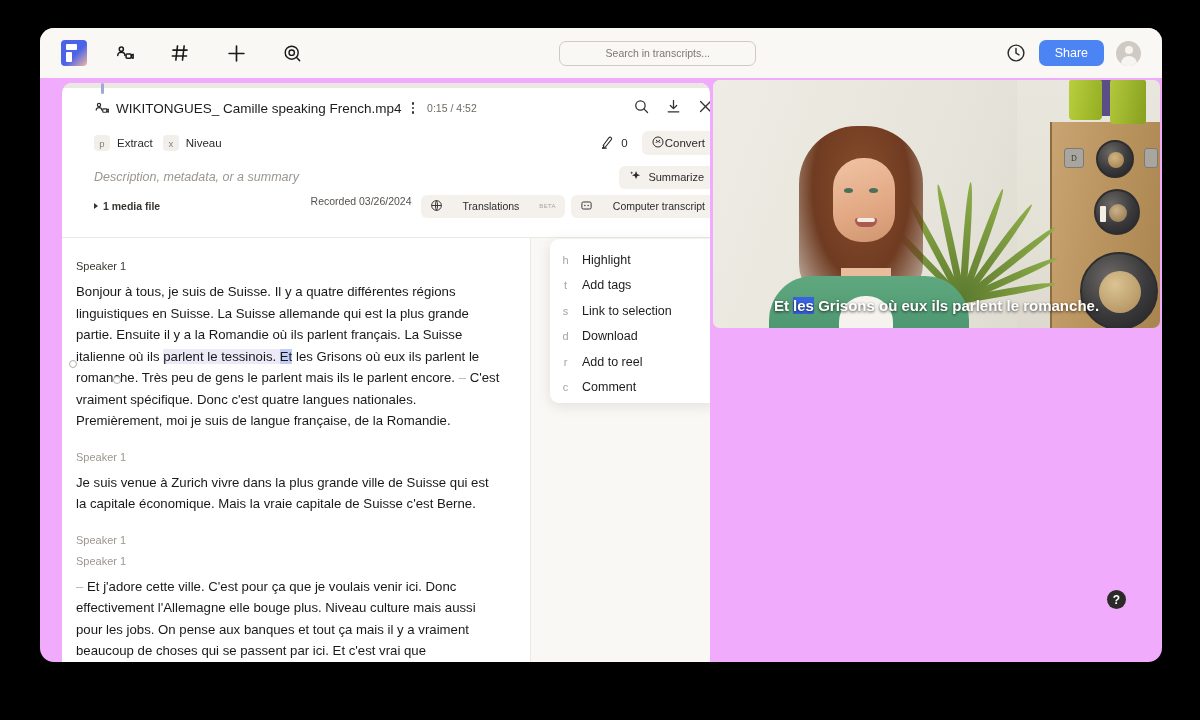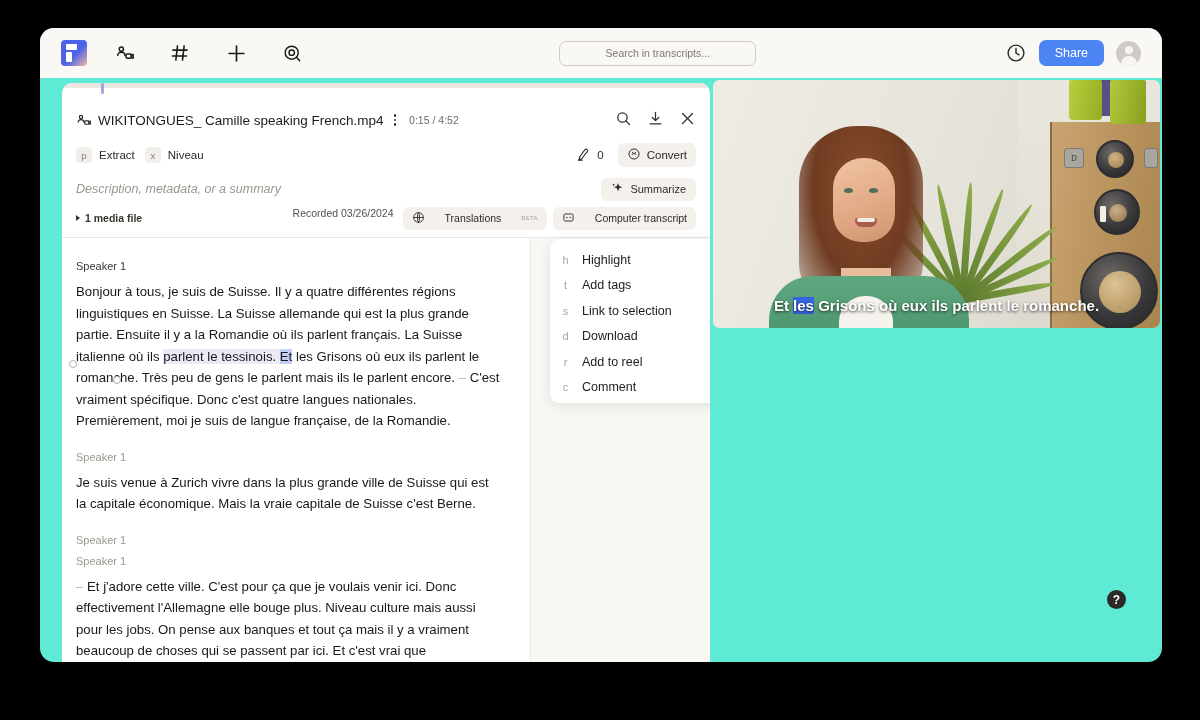--- a/index.html
+++ b/index.html
@@ -11,21 +11,21 @@
   }
   .desktop {
     position: absolute; inset: 0;
     background: #000000;
   }
   
   .window {
     position: absolute;
     left: 40px; top: 28px;
     width: 1122px; height: 634px;
-    background: #5eead4;
+    background: #f0abfc;
     border-radius: 14px;
     overflow: hidden;
     box-shadow: 0 10px 40px rgba(0,0,0,.5);
   }
   
   .appbar {
     position: absolute; left: 0; top: 0;
     width: 100%; height: 50px;
     background: #faf8f5;
     display: flex; align-items: center;
@@ -108,23 +108,23 @@
     position: absolute; left: 0; top: 0;
     width: 100%; height: 5px;
     background: #ebe7e2;
   }
   .scroll-marker {
     position: absolute; left: 39px; top: 0;
     width: 3px; height: 11px;
     background: #9fa8d8; border-radius: 2px;
   }
   .doc-header {
-    position: absolute; left: 0; top: 5px;
+    position: absolute; left: 18px; top: 5px;
     width: 100%;
-    padding: 12px 14px;
+    padding: 0 14px;
   }
   .title-row {
     display: flex; align-items: center;
     height: 40px; gap: 7px;
   }
   .people-icon { width: 15px; height: 15px; color: #2b2b2b; flex: none; }
   .doc-title {
     font-size: 13.5px; color: #1c1c1c; font-weight: 400;
     white-space: nowrap;
   }
@@ -160,21 +160,21 @@
   }
   .chips-right {
     margin-left: auto; display: flex; align-items: center; gap: 6px;
   }
   .count-chip {
     display: flex; align-items: center; gap: 6px;
     padding: 3px 8px; border-radius: 6px;
     font-size: 11.5px; color: #2b2b2b; cursor: pointer;
   }
   .convert-chip {
-    display: flex; align-items: center; gap: 6px;
+    display: flex; align-items: center; 
     padding: 4px 9px; border-radius: 6px;
     background: #f4f1ed;
     font-size: 11.5px; color: #2b2b2b; cursor: pointer;
   }
   
   .desc-row {
     display: flex; align-items: center;
     height: 32px; margin-top: 3px;
   }
   .desc-placeholder {

